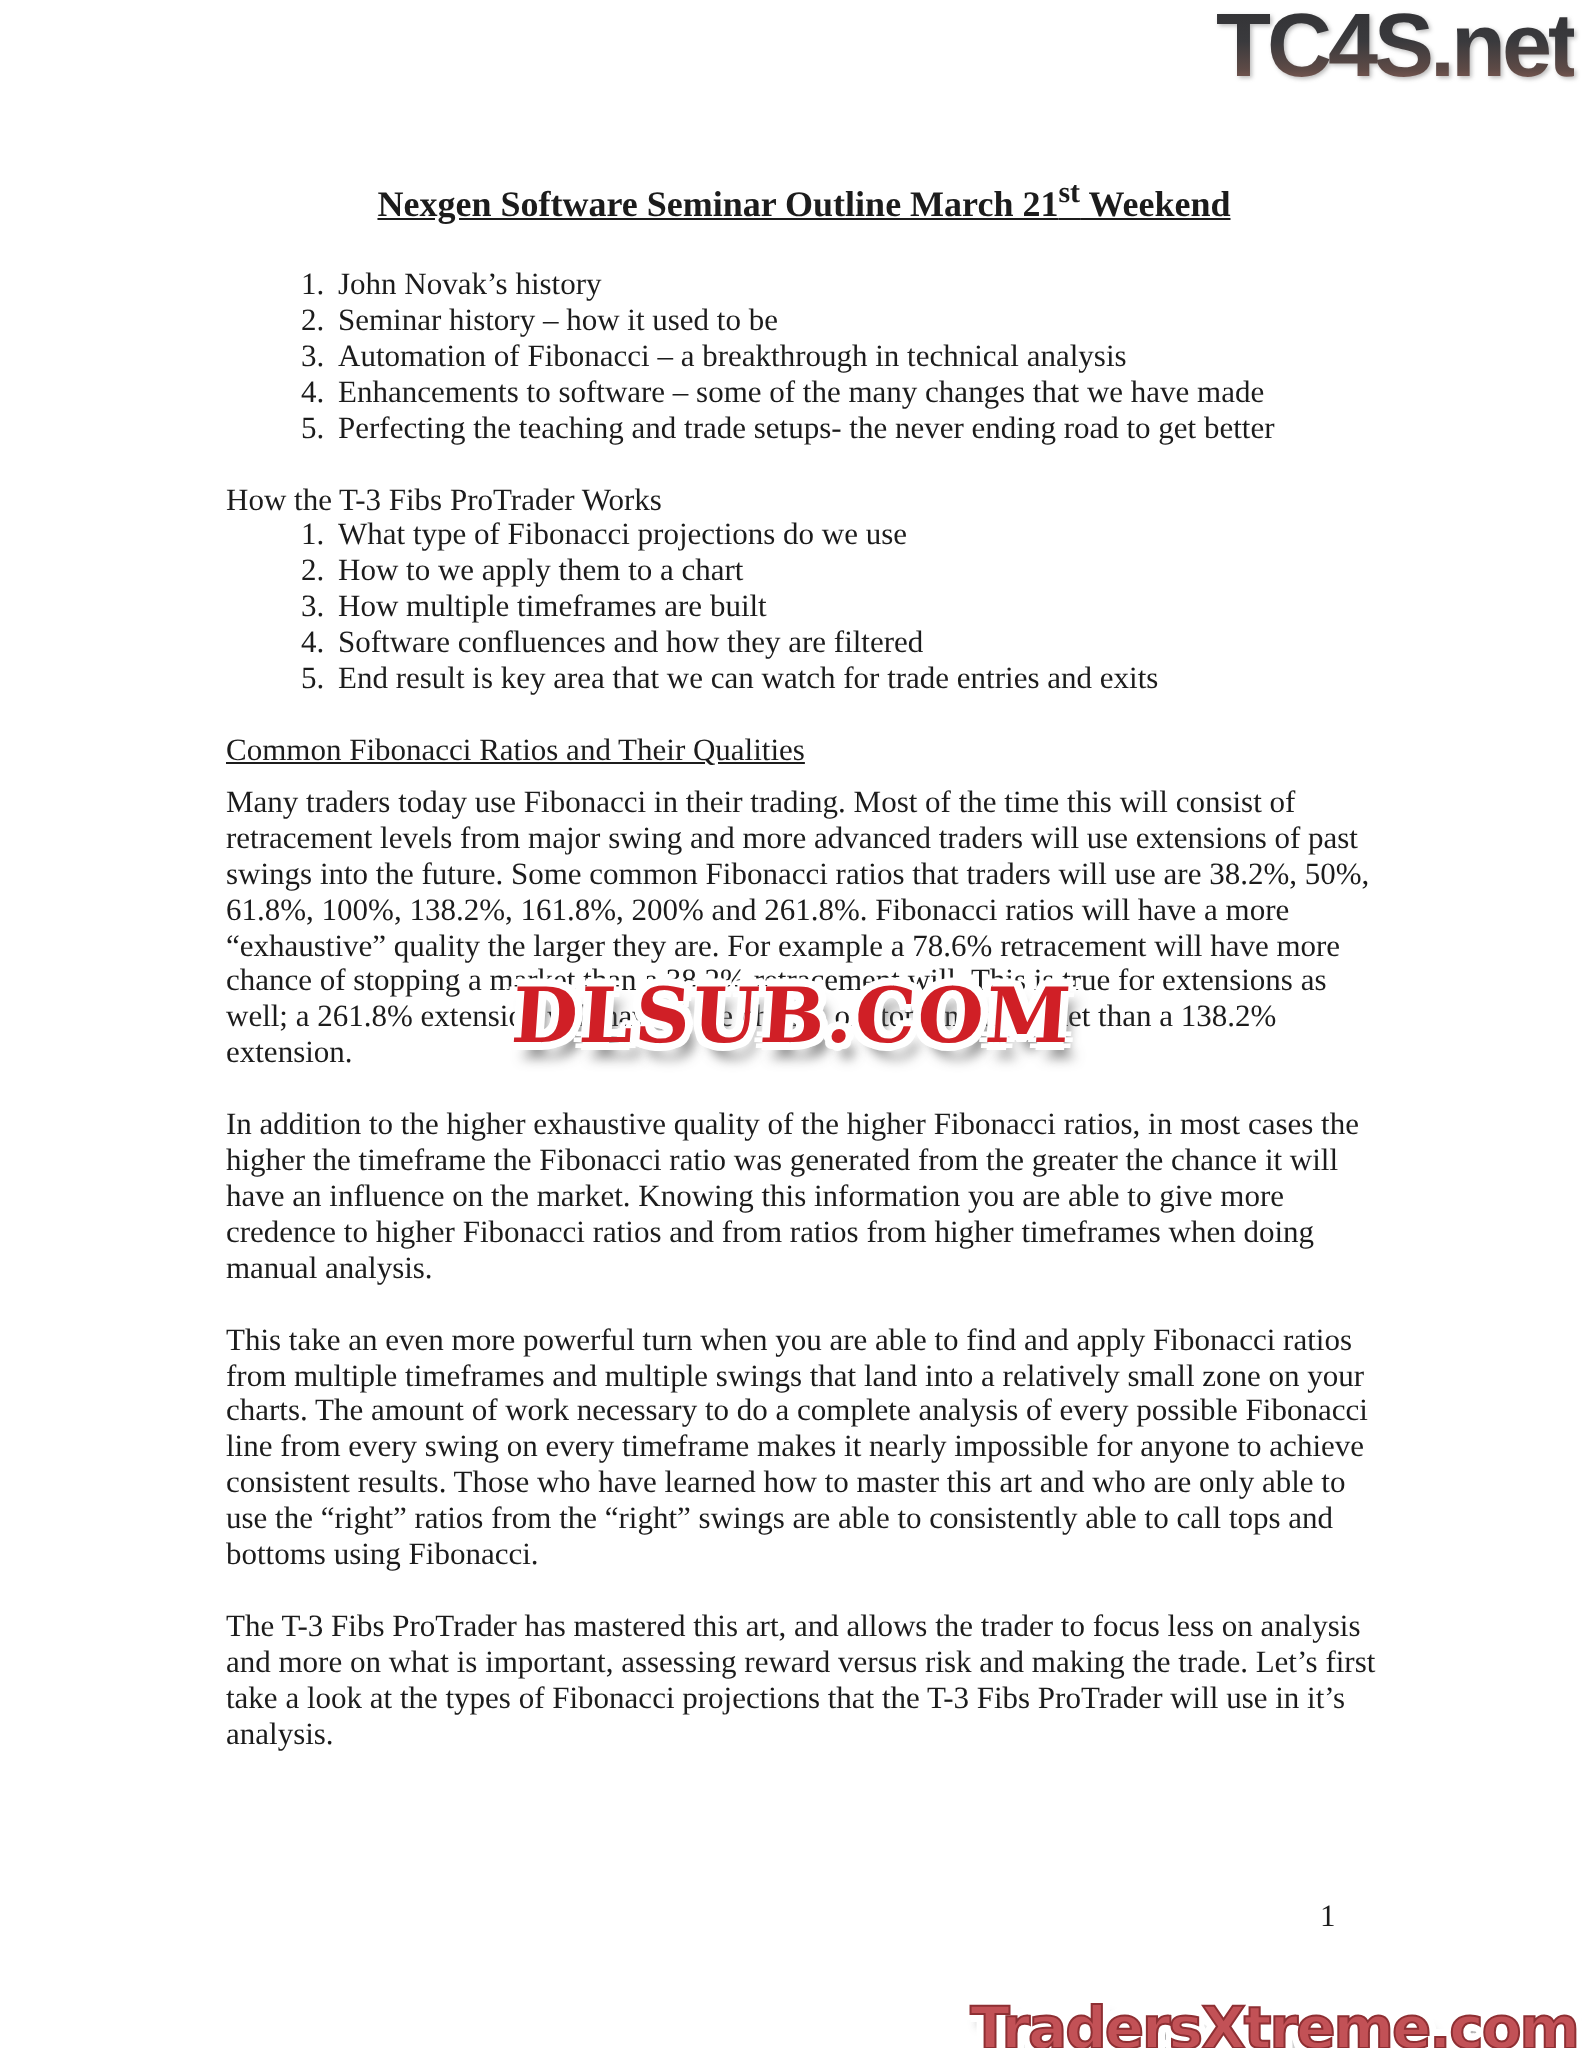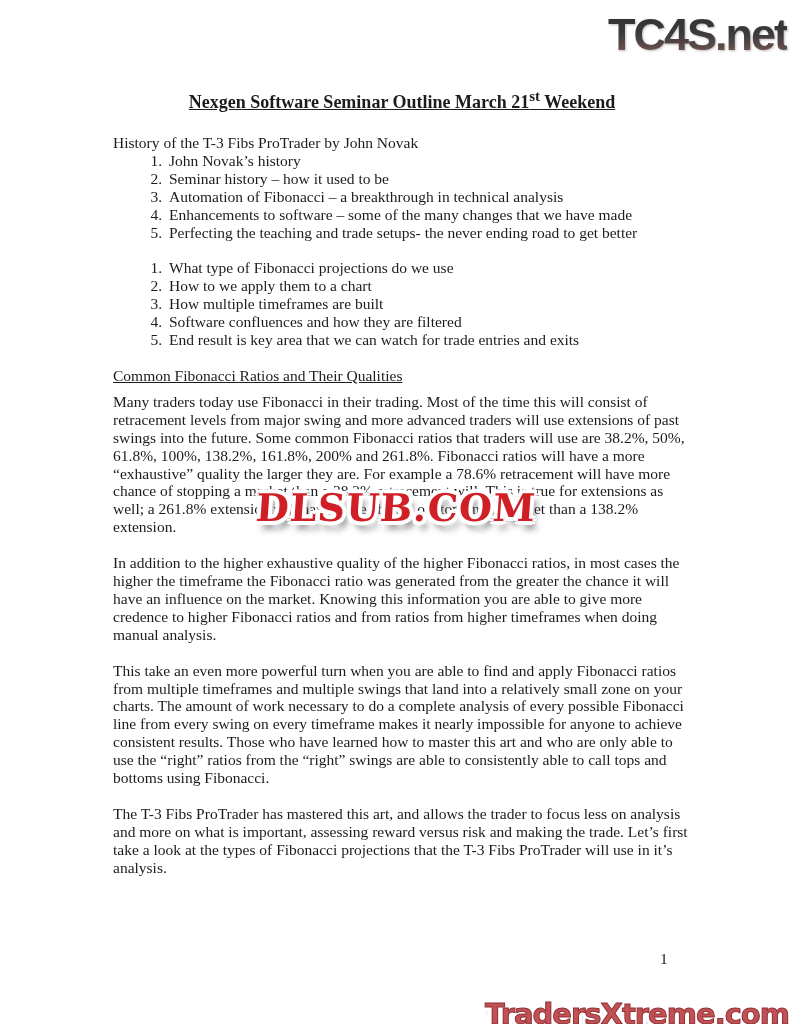--- a/index.html
+++ b/index.html
@@ -7,21 +7,21 @@
     width:791px; height:1024px;
     background:#ffffff;
     position:relative;
     overflow:hidden;
     font-family:"Liberation Serif", serif;
     color:#1c1c1c;
   }
 
   
   .tc4s {
-    position:absolute; top:12px; right:4px;
+    position:absolute; top:0px; right:4px;
     font-family:"Liberation Sans", sans-serif;
     font-weight:bold;
     font-size:45px;
     letter-spacing:-2px;
     line-height:46px;
     background:linear-gradient(180deg,#313134 0%, #3a3a3d 45%, #5d4a46 75%, #97675e 100%);
     -webkit-background-clip:text;
     background-clip:text;
     color:transparent;
     filter:drop-shadow(1px 1px 1px rgba(60,60,60,0.35));
@@ -95,31 +95,31 @@
 </head>
 <body>
 
 <div class="tc4s">TC4S.net</div>
 
 <div class="content">
 
   <div class="doc-title"><span>Nexgen Software Seminar Outline March 21</span><sup>st</sup><span> Weekend</span></div>
 
   <div class="section">
-    <div class="sec-heading">History of the T-3 Fibs ProTrader by John Novak</div>
     <ol>
       <li>John Novak’s history</li>
       <li>Seminar history – how it used to be</li>
       <li>Automation of Fibonacci – a breakthrough in technical analysis</li>
       <li>Enhancements to software – some of the many changes that we have made</li>
       <li>Perfecting the teaching and trade setups- the never ending road to get better</li>
     </ol>
   </div>
 
   <div class="section">
+    <div class="sec-heading">How the T-3 Fibs ProTrader Works</div>
     <ol>
       <li>What type of Fibonacci projections do we use</li>
       <li>How to we apply them to a chart</li>
       <li>How multiple timeframes are built</li>
       <li>Software confluences and how they are filtered</li>
       <li>End result is key area that we can watch for trade entries and exits</li>
     </ol>
   </div>
 
   <div class="section">

